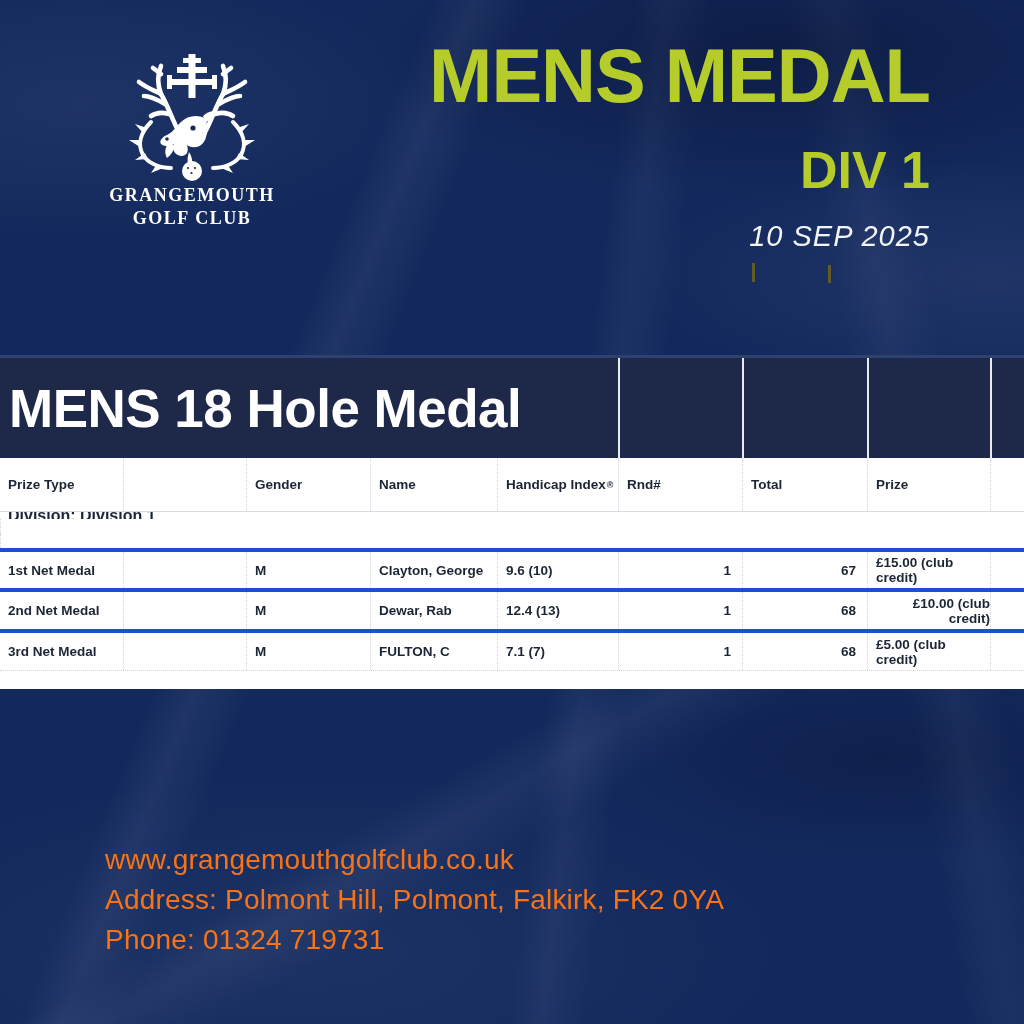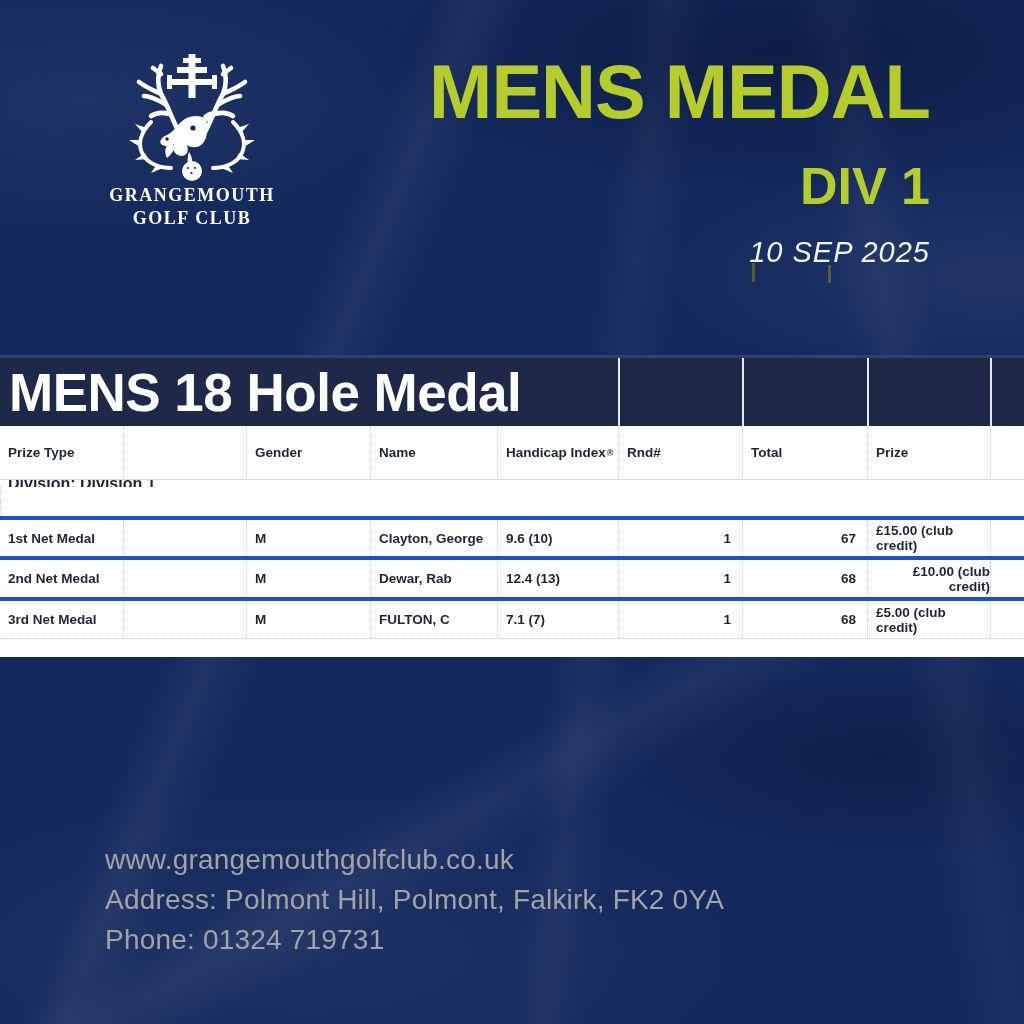--- a/index.html
+++ b/index.html
@@ -29,21 +29,20 @@
   .logo svg{display:block;margin:0 auto;}
   .club-name{
     font-family:"Liberation Serif","DejaVu Serif",serif;
     font-weight:700;font-size:18px;letter-spacing:1.5px;line-height:23px;color:#ffffff;
   }
   
   .title-block{position:absolute;top:38px;right:94px;text-align:right;z-index:2;}
   .main-title{
     font-size:76px;font-weight:800;letter-spacing:-1px;line-height:1;
     color:#b5cc2b;
-    margin-top:16px;
   }
   .division-title{
     font-size:52px;font-weight:800;line-height:1;margin-top:30px;
     color:#b5cc2b;
   }
   .date-title{
     font-size:29px;font-style:italic;font-weight:500;letter-spacing:1px;
     margin-top:24px;color:#f2f4f8;
   }
   
@@ -52,21 +51,21 @@
   .glint-b{left:828px;top:265px;width:3px;height:18px;}
   
   .results-table{
     position:absolute;top:355px;left:0;width:1024px;z-index:3;
     background:#ffffff;border-top:3px solid #2e4170;
     color:#1c2535;
   }
   .row{display:flex;width:1024px;box-sizing:border-box;}
   .row > div{box-sizing:border-box;display:flex;align-items:center;overflow:hidden;}
   
-  .band{height:68px;background:#ec4899;}
+  .band{height:100px;background:#ec4899;}
   .band > div{background:#1e2949;height:100%;}
   .band .b1{width:618px;}
   .band .b2{width:124px;border-left:2px solid rgba(255,255,255,0.9);}
   .band .b3{width:125px;border-left:2px solid rgba(255,255,255,0.9);}
   .band .b4{width:123px;border-left:2px solid rgba(255,255,255,0.9);}
   .band .b5{width:34px;border-left:2px solid rgba(255,255,255,0.9);}
   .band-title{
     color:#fff;font-size:53px;font-weight:700;letter-spacing:-0.5px;
     padding-left:9px;white-space:nowrap;
   }
@@ -83,21 +82,21 @@
   .division-row .d2{width:123px;border-left:1px dotted #cfd3dc;height:100%;}
   .division-row .d3{width:34px;border-left:1px dotted #cfd3dc;height:100%;}
   .data-row{border-top:4px solid #1d4ed8;font-weight:700;font-size:13.5px;}
   .data-row > div{padding-left:8px;}
   .r1{height:40px;}.r2{height:41px;text-align:right;}.r3{height:41px;}
   .num{justify-content:flex-end;padding-right:11px !important;padding-left:0 !important;}
   .bottom-strip{height:18px;border-top:1px dotted #cfd3dc;background:#fff;}
   
   .footer{
     position:absolute;left:105px;top:840px;z-index:2;
-    color:#a3a3a3;font-size:28px;font-weight:400;line-height:40px;letter-spacing:0.2px;
+    color:#f97316;font-size:28px;font-weight:400;line-height:40px;letter-spacing:0.2px;
   }
   .footer div{white-space:nowrap;}
 </style>
 </head>
 <body>
 
 <div class="canvas">
   <div class="texture"></div>
 
   <div class="logo">

